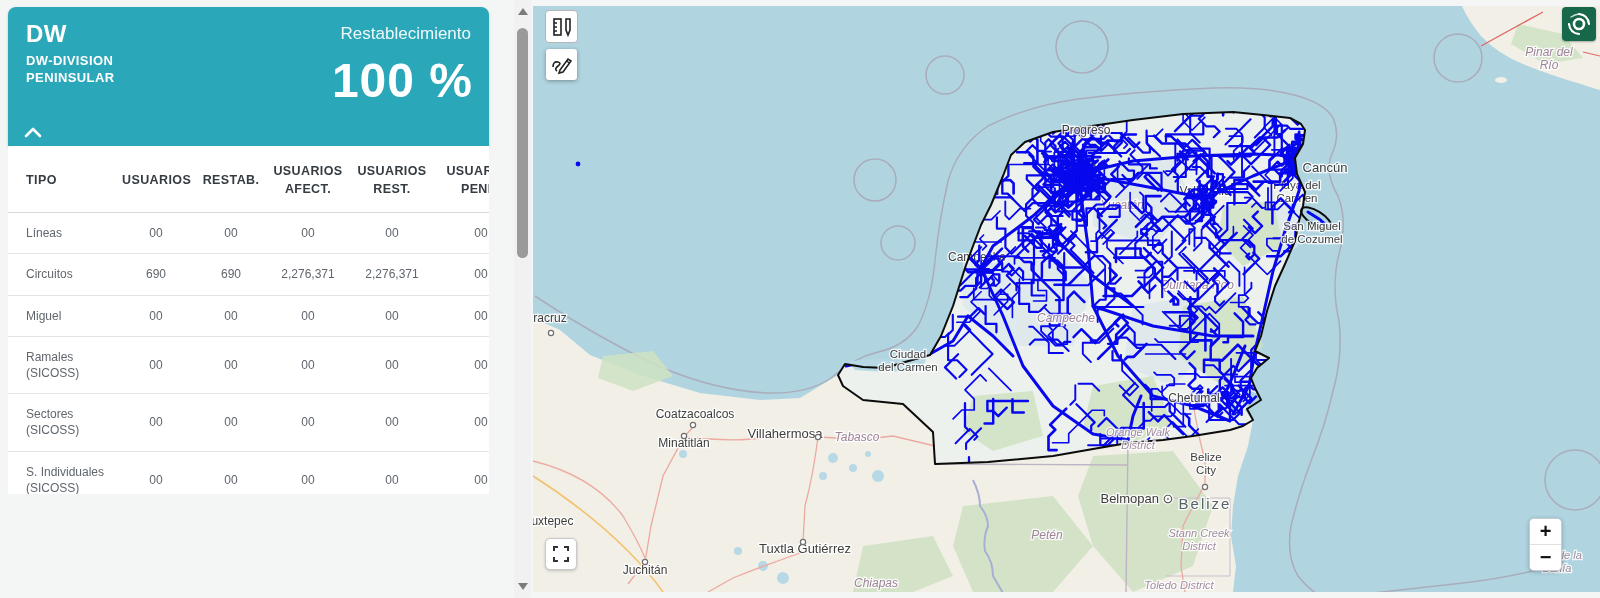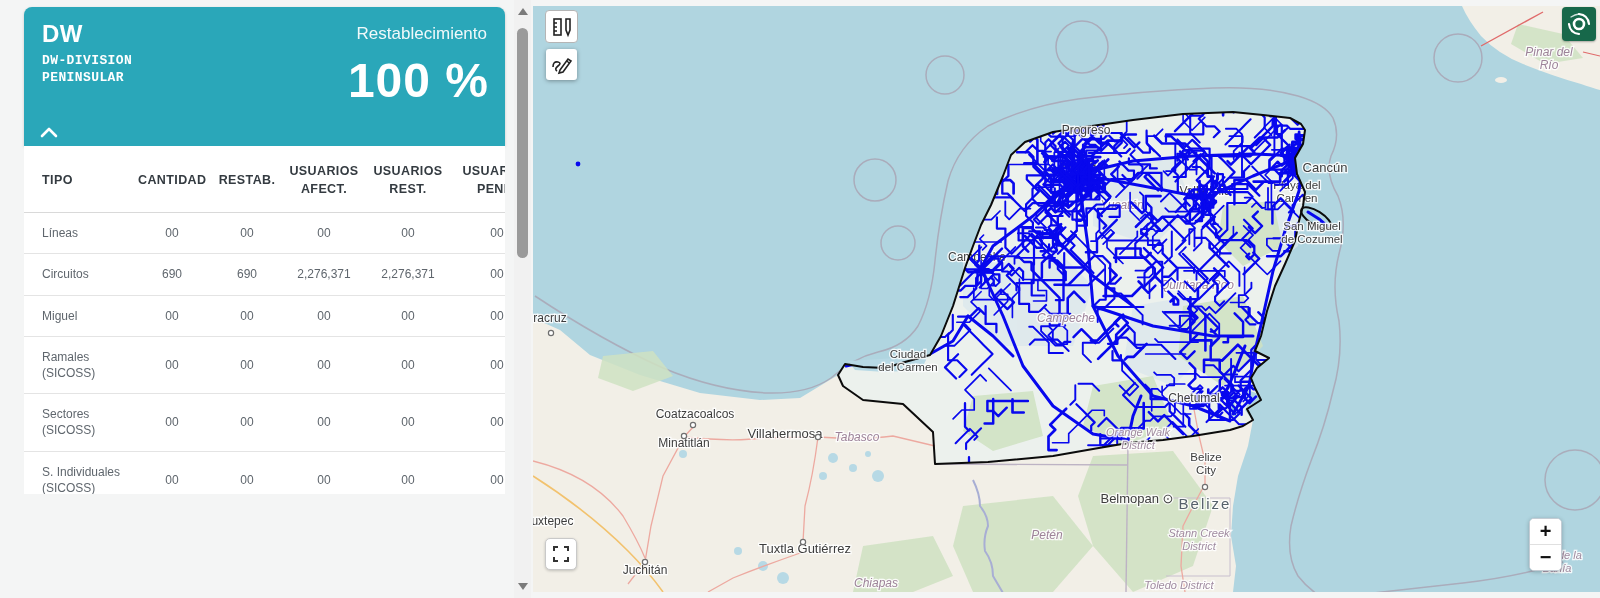--- a/index.html
+++ b/index.html
@@ -1,24 +1,24 @@
 <!DOCTYPE html>
 <html><head>
 <meta charset="utf-8">
 <style>
   *{margin:0;padding:0;box-sizing:border-box;font-family:"Liberation Sans",sans-serif;}
   html,body{width:1600px;height:598px;overflow:hidden;background:#f4f5f5;}
   .page{position:relative;width:1600px;height:598px;}
 
   
-  .left-panel{position:absolute;left:16px;top:0;width:506px;height:598px;background:#f4f5f5;}
+  .left-panel{position:absolute;left:0;top:0;width:506px;height:598px;background:#f4f5f5;}
   .card-head{position:absolute;left:8px;top:7px;width:481px;height:139px;background:#2aa7b9;
     border-radius:8px 8px 0 0;padding:13px 18px;color:#fff;box-shadow:0 1px 3px rgba(0,0,0,.18);}
   .dw-code{font-size:24px;font-weight:800;letter-spacing:.5px;}
-  .dw-name{font-size:13px;font-weight:700;letter-spacing:.4px;line-height:1.3;margin-top:5px;white-space:pre-line;font-family:Liberation Mono, monospace;}
+  .dw-name{font-size:13px;font-weight:700;letter-spacing:.4px;line-height:1.3;margin-top:5px;white-space:pre-line;}
   .resta-label{position:absolute;top:17px;right:18px;font-size:17px;color:rgba(255,255,255,.93);}
   .resta-pct{position:absolute;top:46px;right:16px;font-size:48px;font-weight:800;letter-spacing:1px;}
   .chev{position:absolute;left:14px;bottom:6px;width:22px;height:16px;cursor:pointer;}
 
   .card-table{position:absolute;left:8px;top:146px;width:481px;height:348px;background:#fff;overflow:hidden;}
   table{border-collapse:collapse;table-layout:fixed;width:520px;}
   th,td{padding:12px 6px;vertical-align:middle;}
   th{font-size:12.5px;font-weight:700;color:#343b41;letter-spacing:.4px;text-align:center;line-height:1.45;}
   td{font-size:12px;color:#5f666d;text-align:center;border-top:1px solid #e4e4e4;line-height:1.35;}
   thead th{padding-top:16px;padding-bottom:14px;}
@@ -69,21 +69,21 @@
             <col class="col0">
             <col class="col1">
             <col class="col2">
             <col class="col3">
             <col class="col4">
             <col class="col5">
           </colgroup>
         <thead>
             <tr id="thead-row">
               <th class="c0">TIPO</th>
-              <th>CANTIDAD</th>
+              <th>USUARIOS</th>
               <th>RESTAB.</th>
               <th>USUARIOS AFECT.</th>
               <th>USUARIOS REST.</th>
               <th>USUARIOS PEND.</th>
             </tr>
           </thead>
         <tbody id="tbody">
             <tr>
               <td class="c0">Líneas</td>
               <td>00</td>

